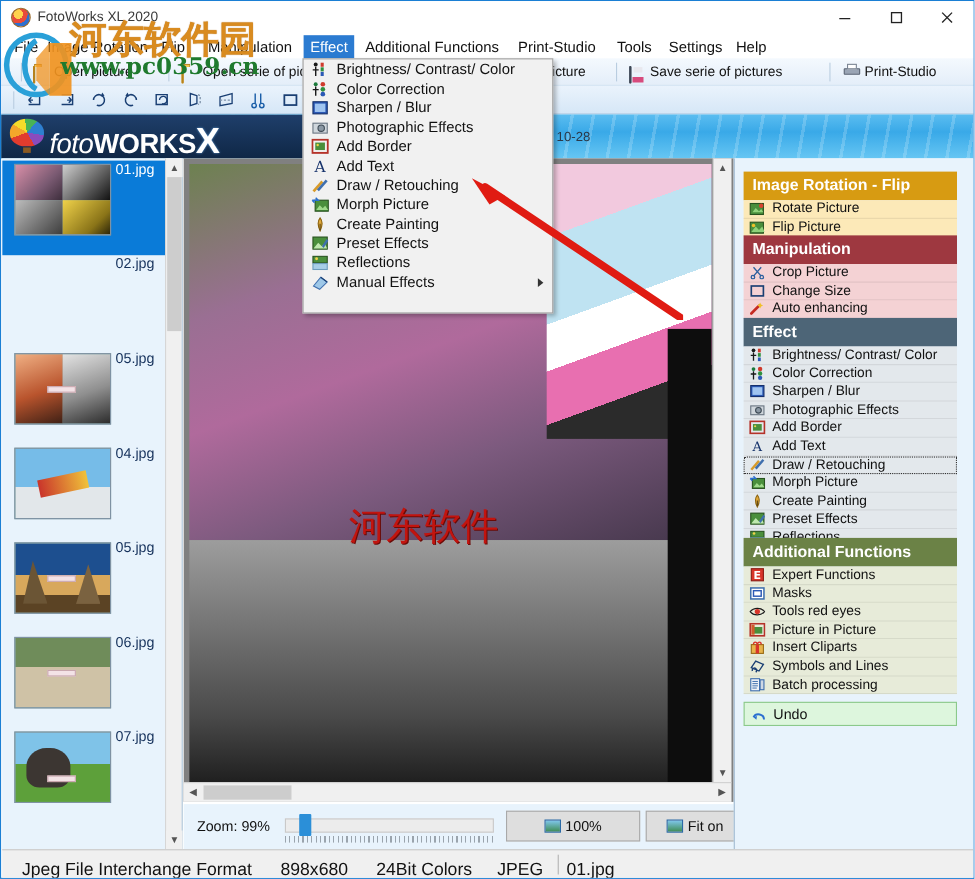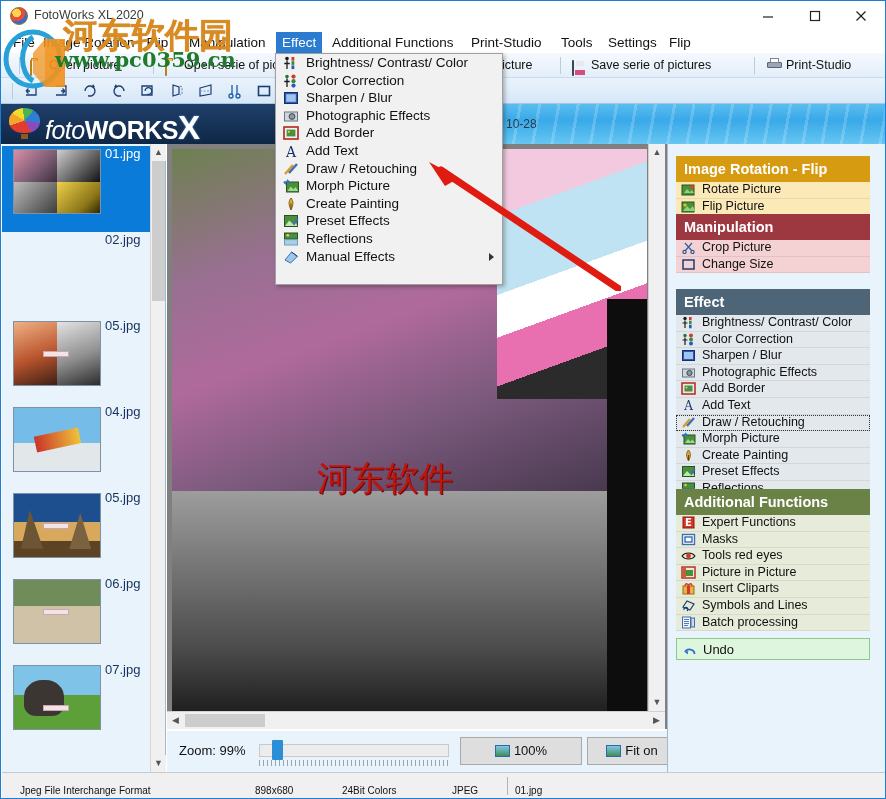--- a/index.html
+++ b/index.html
@@ -167,21 +167,21 @@
   .dropdown{position:absolute;left:274px;top:52px;width:228px;height:232px;background:#f1f1f1;
      border:1px solid #a0a0a0;box-sizing:border-box;box-shadow:2px 2px 4px rgba(0,0,0,.28);}
   .dd-item{position:relative;height:17.6px;line-height:17.6px;padding-left:30px;font-size:13.5px;
      color:#111;white-space:nowrap;cursor:default;}
   .dd-item .dic{position:absolute;left:7px;top:2px;width:16px;height:14px;}
   .dd-arrow{position:absolute;right:8px;top:5px;width:0;height:0;
      border-left:5px solid #333;border-top:4px solid transparent;border-bottom:4px solid transparent;}
 
   
   .statusbar{position:absolute;left:1px;top:771px;width:883px;height:27px;background:#f0f0f0;border-top:1px solid #c8c8c8;box-sizing:border-box;}
-  .status-cell{position:absolute;top:8px;height:19px;line-height:19px;font-size:10px;color:#111;white-space:nowrap;}
+  .status-cell{position:absolute;top:8px;height:19px;line-height:19px;font-size:16px;color:#111;white-space:nowrap;}
   .status-div{position:absolute;top:4px;width:1px;height:18px;background:#b4b4b4;}
 
   
   .redarrow{position:absolute;left:410px;top:155px;width:210px;height:135px;pointer-events:none;}
 
   
   .wm-logo{position:absolute;left:2px;top:18px;width:86px;height:78px;pointer-events:none;}
   .wm-cn{position:absolute;left:62px;top:12px;font-size:34px;font-weight:700;color:#d98b1f;
      font-family:Liberation Mono, monospace;white-space:nowrap;pointer-events:none;
      text-shadow:0 0 1px #b06a10;}
@@ -216,21 +216,21 @@
 
   <div class="menubar">
     <div class="menu-item" style="left:6px">File</div>
     <div class="menu-item" style="left:36px">Image Rotation - Flip</div>
     <div class="menu-item" style="left:182px">Manipulation</div>
     <div class="menu-item active" style="left:275px">Effect</div>
     <div class="menu-item" style="left:325px">Additional Functions</div>
     <div class="menu-item" style="left:464px">Print-Studio</div>
     <div class="menu-item" style="left:554px">Tools</div>
     <div class="menu-item" style="left:601px">Settings</div>
-    <div class="menu-item" style="left:662px">Flip</div>
+    <div class="menu-item" style="left:662px">Help</div>
   </div>
 
   <div class="toolbar1">
     <div class="tb-sep" style="left:18px"></div>
     <div class="tb1-btn" style="left:28px">
       <span class="ic"><span class="folder"></span></span>
       <span>Open picture</span>
     </div>
     <div class="tb-sep" style="left:152px"></div>
     <div class="tb1-btn" style="left:163px">
@@ -458,20 +458,27 @@
                 <circle cx="11.5" cy="11" r="1.6" fill="none" stroke="#2b5f9e" stroke-width="1.2"></circle>
               </svg></span>
           <span>Crop Picture</span>
         </div>
         <div class="srow">
           <span class="sic"><svg width="15" height="13" viewBox="0 0 15 13">
                 <rect x="2" y="2" width="11" height="9" fill="none" stroke="#1a3f73" stroke-width="1.5"></rect>
               </svg></span>
           <span>Change Size</span>
         </div>
+        <div class="srow">
+          <span class="sic"><svg width="15" height="13" viewBox="0 0 15 13">
+                <path d="M2 11 L9 4" stroke="#c62a22" stroke-width="2.4" stroke-linecap="round"></path>
+                <path d="M10 1 l.9 1.8 l1.8 .9 l-1.8 .9 l-.9 1.8 l-.9 -1.8 l-1.8 -.9 l1.8 -.9z" fill="#f0c02a"></path>
+              </svg></span>
+          <span>Auto enhancing</span>
+        </div>
       </div>
     </div>
 
     <div class="sect" style="top:145px">
       <div class="sect-head" style="background:#4d6577">Effect</div>
       <div class="sect-list" style="background:#e3e8ec">
         <div class="srow">
           <span class="sic"><svg width="15" height="13" viewBox="0 0 15 13">
                 <circle cx="4" cy="2.5" r="1.7" fill="#1a1a1a"></circle>
                 <path d="M4 4.5 V12 M1.5 7 H6.5" stroke="#1a1a1a" stroke-width="1.2"></path>

